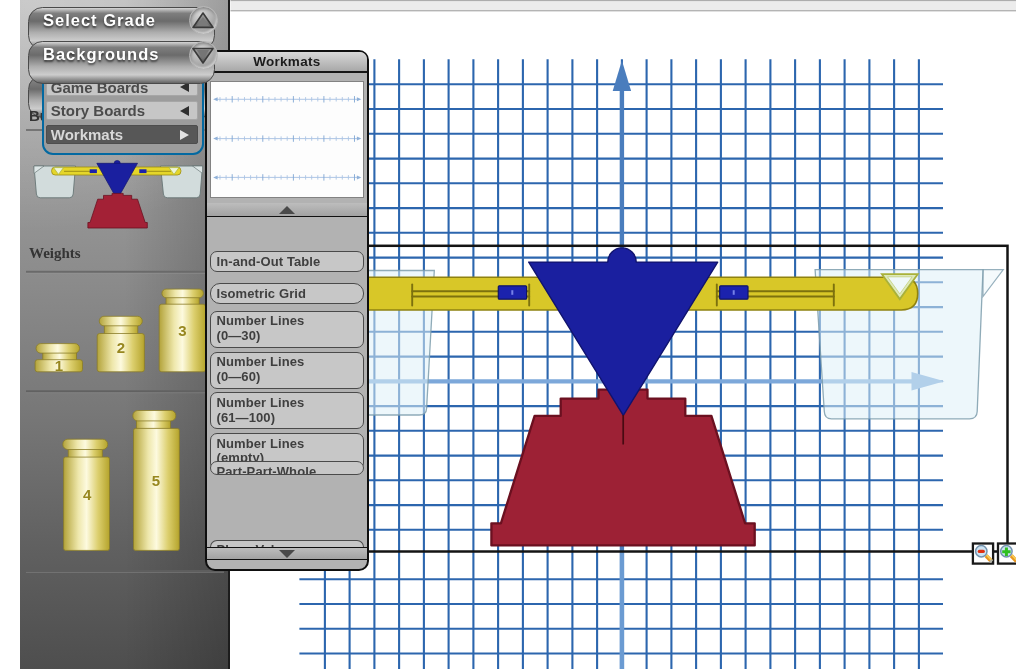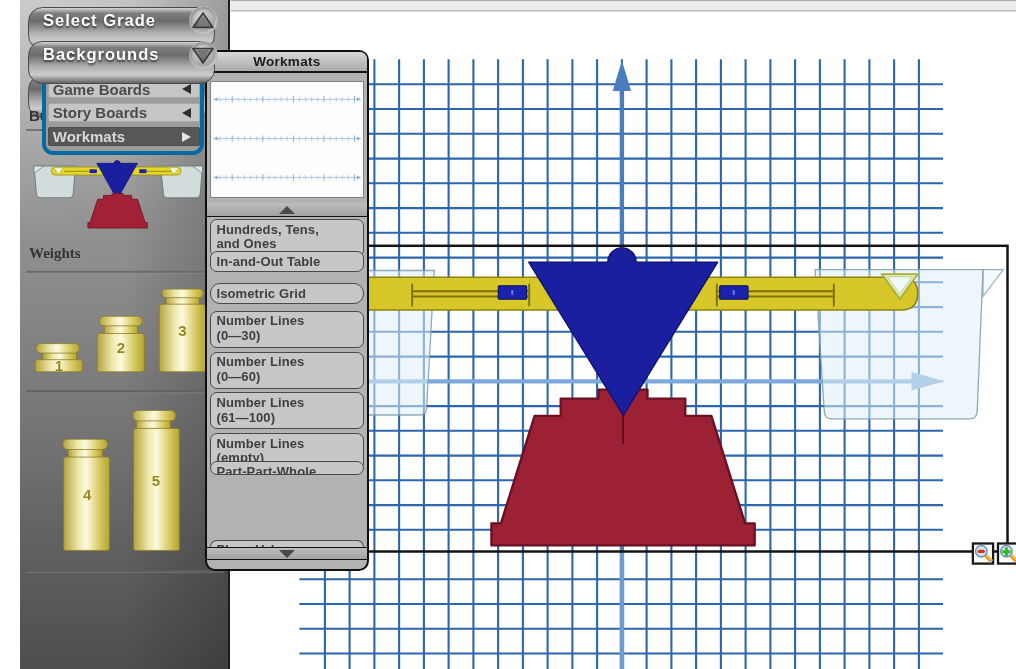--- a/index.html
+++ b/index.html
@@ -22,21 +22,21 @@
   .cbtn{position:absolute;width:29px;height:29px;border-radius:50%;
     background:radial-gradient(circle at 38% 28%,#d6d6d6 0%,#b4b4b4 45%,#909090 85%,#9e9e9e 100%);
     border:1px solid #b8b8b8;box-shadow:inset -1px -2px 2px rgba(255,255,255,0.5), inset 1px 2px 3px rgba(0,0,0,0.28);
     box-sizing:border-box;}
   .cbtn svg{position:absolute;left:2.5px;top:5px;}
 
   .shead{position:absolute;font-size:15px;font-weight:bold;color:#343434;}
   .ssep{position:absolute;left:6px;width:200px;height:2px;background:#757575;}
   
   #submenu{z-index:12;left:41.8px;top:66px;width:162.4px;height:88.6px;z-index:25;
-    background:#9c9c9c;border:4px solid #0369a1;border-radius:11px;box-sizing:border-box;}
+    background:#9c9c9c;border:2px solid #0369a1;border-radius:11px;box-sizing:border-box;}
   .srow{position:absolute;left:2px;width:152.6px;height:18.7px;background:#c6c6c6;border:1px solid #a6a6a6;
     box-sizing:border-box;font-size:15px;font-weight:bold;color:#4b4b4b;line-height:17px;padding-left:4px;border-radius:2px;}
   .srow.sel{background:#575757;color:#d8d8d8;border-color:#4d4d4d;}
   .arrL{position:absolute;right:8px;top:3.5px;width:0;height:0;
     border-top:5.5px solid transparent;border-bottom:5.5px solid transparent;border-right:9px solid #2e2e2e;}
   .arrR{position:absolute;right:8px;top:3.5px;width:0;height:0;
     border-top:5.5px solid transparent;border-bottom:5.5px solid transparent;border-left:9px solid #e2e2e2;}
   
   #panel{left:205px;top:50px;width:163.7px;height:520.6px;z-index:30;
     background:#b2b2b2;border:2px solid #0f0f0f;border-radius:10px;box-sizing:border-box;}
@@ -365,21 +365,20 @@
       <line x1="125.2" y1="93.2" x2="125.2" y2="97.6" stroke="#abc5e4" stroke-width="0.9"></line>
       <line x1="131.3" y1="93.2" x2="131.3" y2="97.6" stroke="#abc5e4" stroke-width="0.9"></line>
       <line x1="137.4" y1="93.2" x2="137.4" y2="97.6" stroke="#abc5e4" stroke-width="0.9"></line>
       <line x1="143.5" y1="92.2" x2="143.5" y2="98.6" stroke="#7fa6d4" stroke-width="0.9"></line>
       </g>
     </svg>
   </div>
   <div class="pbar" style="top:150.5px;height:14px;border-bottom:1.5px solid #111;">
       <div class="tu"></div>
     </div>
-  <div class="litem" style="top:167px;height:37.5px;">Hundreds, Tens,<br>and Ones</div>
   <div class="litem" style="top:199px;height:21.4px;">In-and-Out Table</div>
   <div class="litem" style="top:231px;height:21.4px;border-radius:10px;">Isometric Grid</div>
   <div class="litem" style="top:258.7px;height:37px;">Number Lines<br>(0—30)</div>
   <div class="litem" style="top:299.5px;height:37px;">Number Lines<br>(0—60)</div>
   <div class="litem" style="top:340.3px;height:37px;">Number Lines<br>(61—100)</div>
   <div class="litem" style="top:381.1px;height:37px;">Number Lines<br>(empty)</div>
   <div class="litem" style="top:409px;height:14px;">Part-Part-Whole</div>
   <div class="litem" style="top:487.9px;height:8.1px;border-bottom:none;border-radius:7px 7px 0 0;">Place-Val</div>
   <div class="pbar" style="top:494.5px;height:13.7px;border-top:1.5px solid #111;border-bottom:1.5px solid #111;">
       <div class="td"></div>

